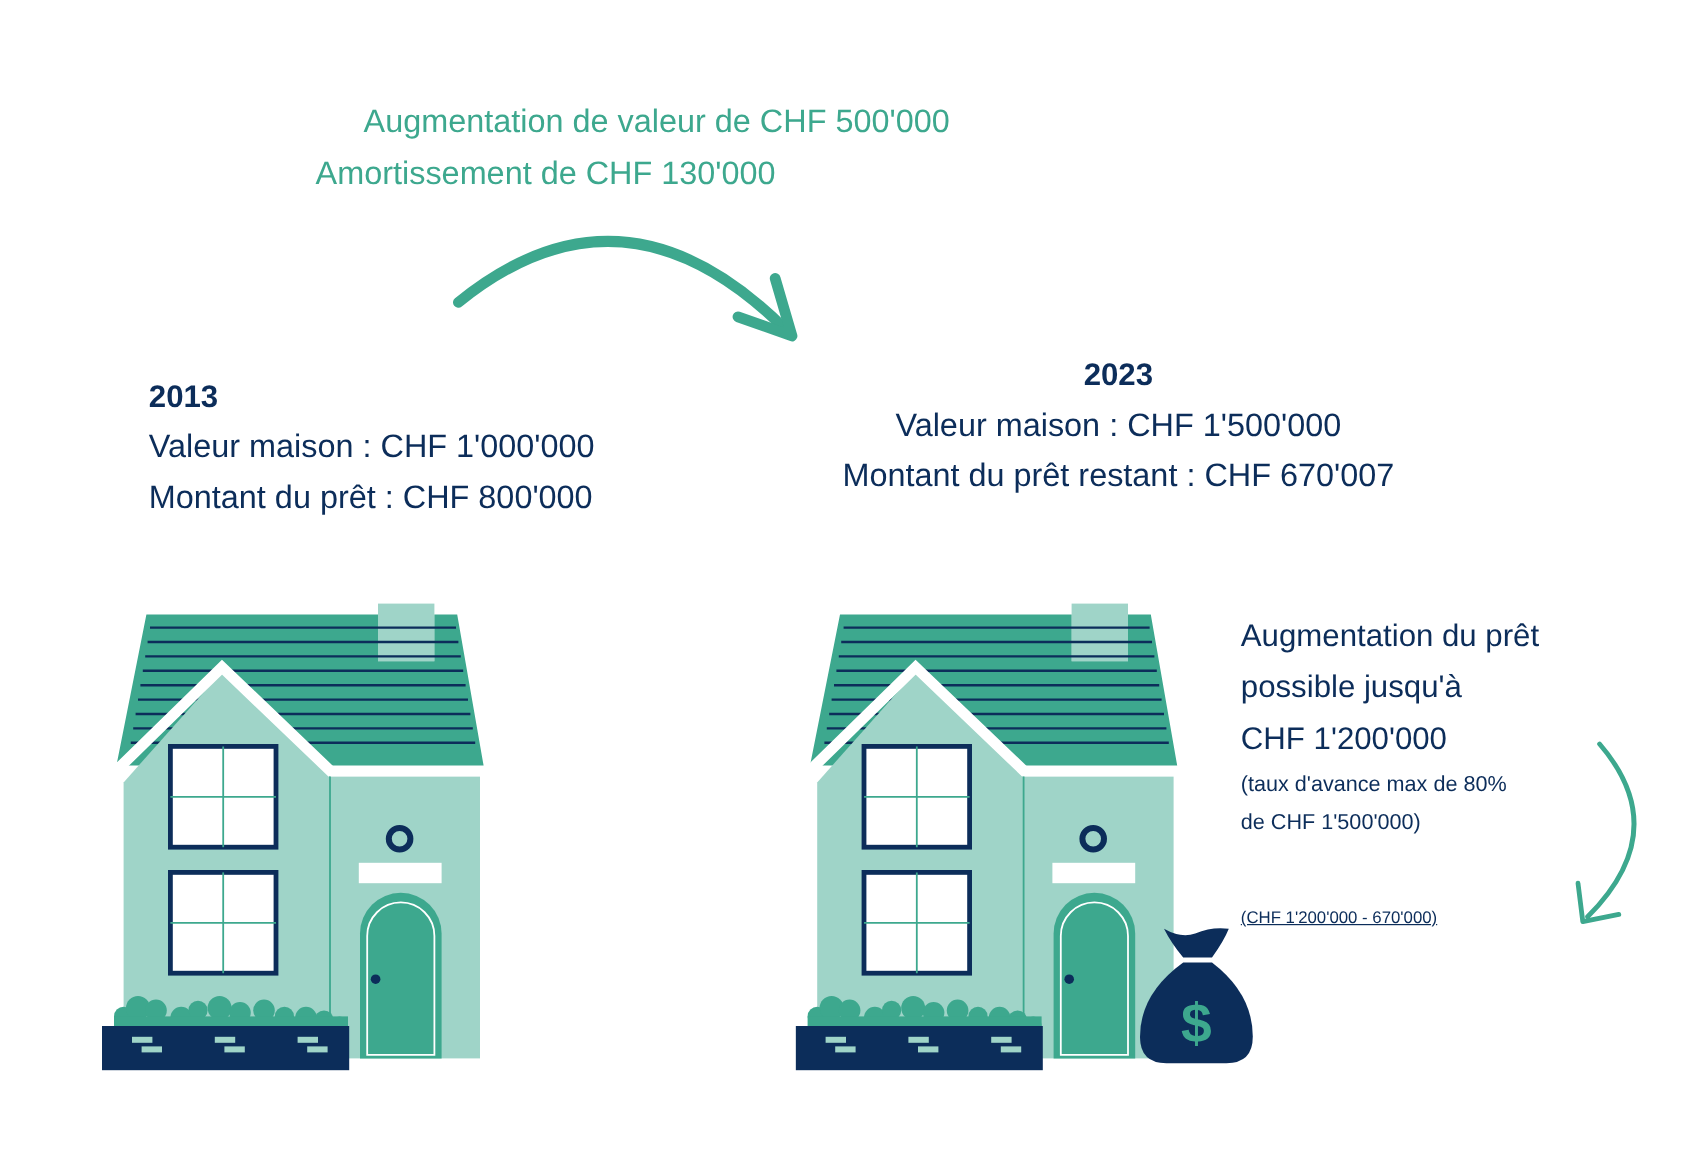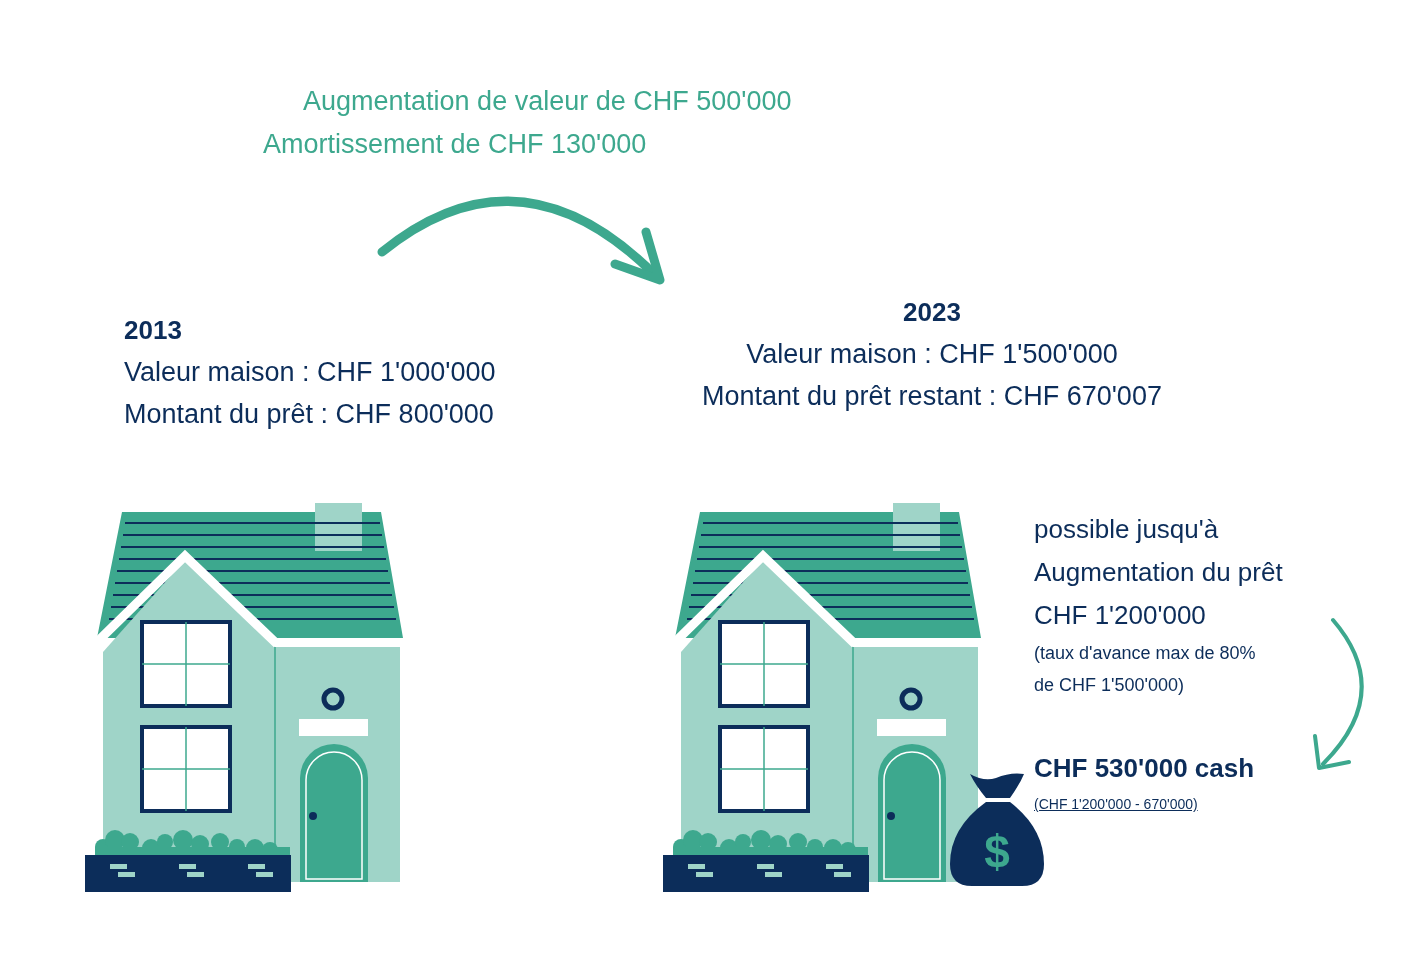--- a/index.html
+++ b/index.html
@@ -174,30 +174,29 @@
 
 <div class="abs" style="left:948px;top:768px;">
   <svg width="98" height="122" viewBox="0 0 98 122">
     <path d="M22 6 Q 36 14 48 10 Q 62 4 76 6 Q 72 16 62 30 L 38 30 Q 28 18 22 6 Z" fill="#0c2d5a"></path>
     <path d="M38 34 L 62 34 Q 96 60 96 96 Q 96 118 74 118 L 24 118 Q 2 118 2 96 Q 2 60 38 34 Z" fill="#0c2d5a"></path>
     <text x="49" y="100" text-anchor="middle" font-family="Liberation Sans, sans-serif" font-weight="bold" font-size="46" fill="#3da88e">$</text>
   </svg>
 </div>
 
 <div class="abs navy" style="left:1034px;top:508px;">
+  <div class="side-main">Augmentation du prêt</div>
   <div class="side-main">possible jusqu'à</div>
-  <div class="side-main">Augmentation du prêt</div>
   <div class="side-main">CHF 1'200'000</div>
   <div class="side-small">(taux d'avance max de 80%</div>
   <div class="side-small">de CHF 1'500'000)</div>
 </div>
 
 <div class="abs" style="left:1305px;top:612px;">
   <svg width="80" height="165" viewBox="0 0 80 165">
     <path d="M28 8 Q 90 80 18 152" fill="none" stroke="#3da88e" stroke-width="4" stroke-linecap="round"></path>
     <path d="M10 124 L 14 156 L 44 150" fill="none" stroke="#3da88e" stroke-width="4" stroke-linecap="round" stroke-linejoin="round"></path>
   </svg>
 </div>
 
 <div class="abs navy" style="left:1034px;top:748px;">
-  <div class="cash">CHF 530'000 cash</div>
   <div class="cash-sub">(CHF 1'200'000 - 670'000)</div>
 </div>
 
 </body></html>

